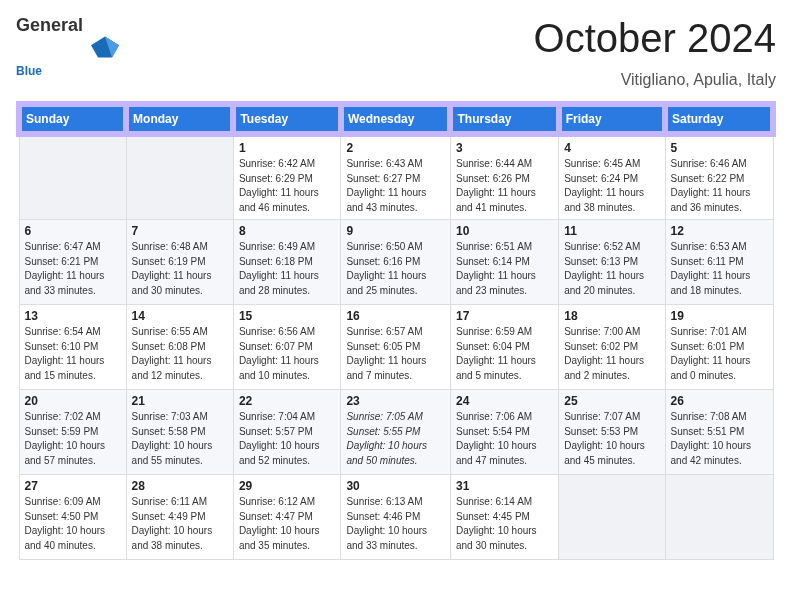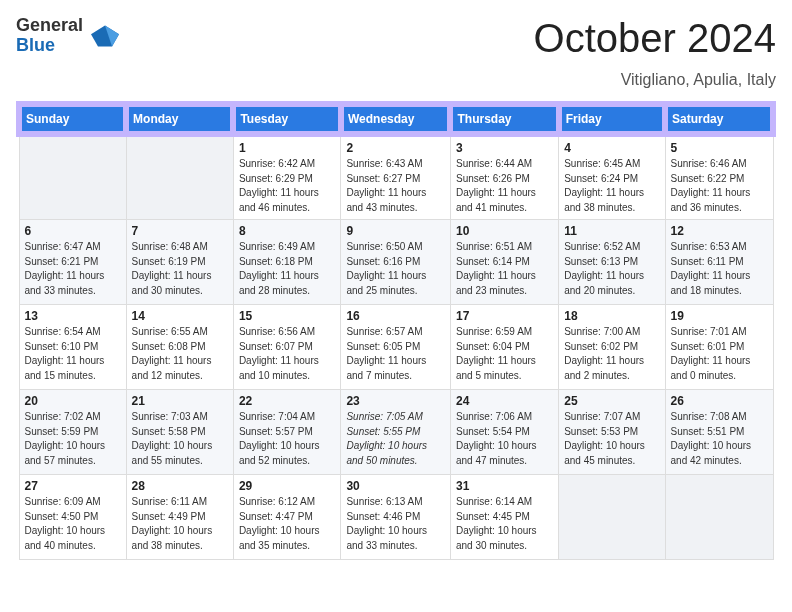--- a/index.html
+++ b/index.html
@@ -24,20 +24,21 @@
     }
     .logo {
       display: flex;
       align-items: center;
       gap: 4px;
     }
     .logo-text {
       display: flex;
       flex-direction: column;
       line-height: 1.1;
+      gap: 29px;
     }
     .logo-icon {
       width: 28px;
       height: 28px;
       margin-left: 4px;
     }
     .title-block {
       text-align: right;
     }
     .month-title {
@@ -96,21 +97,21 @@
     }
   </style>
 </head>
 <body>
 
 <div class="page">
   <div class="header">
     <div class="logo">
       <div class="logo-text">
           <span style="font-size:18px;font-weight:bold;color:#333;">General</span>
-          <span style="font-size:18px;font-weight:bold;color:#1a6bb5;">Blue</span>
+          <span style="font-size:12px;font-weight:bold;color:#1a6bb5;">Blue</span>
         </div>
       <svg class="logo-icon" viewBox="0 0 32 32">
         <polygon points="8,28 24,28 32,14 16,4 0,14" fill="#1a6bb5"></polygon>
         <polygon points="16,4 32,14 24,28" fill="#4a9de2"></polygon>
       </svg>
     </div>
     <div class="title-block">
       <div class="month-title">October 2024</div>
       <div class="location-title">Vitigliano, Apulia, Italy</div>
     </div>

